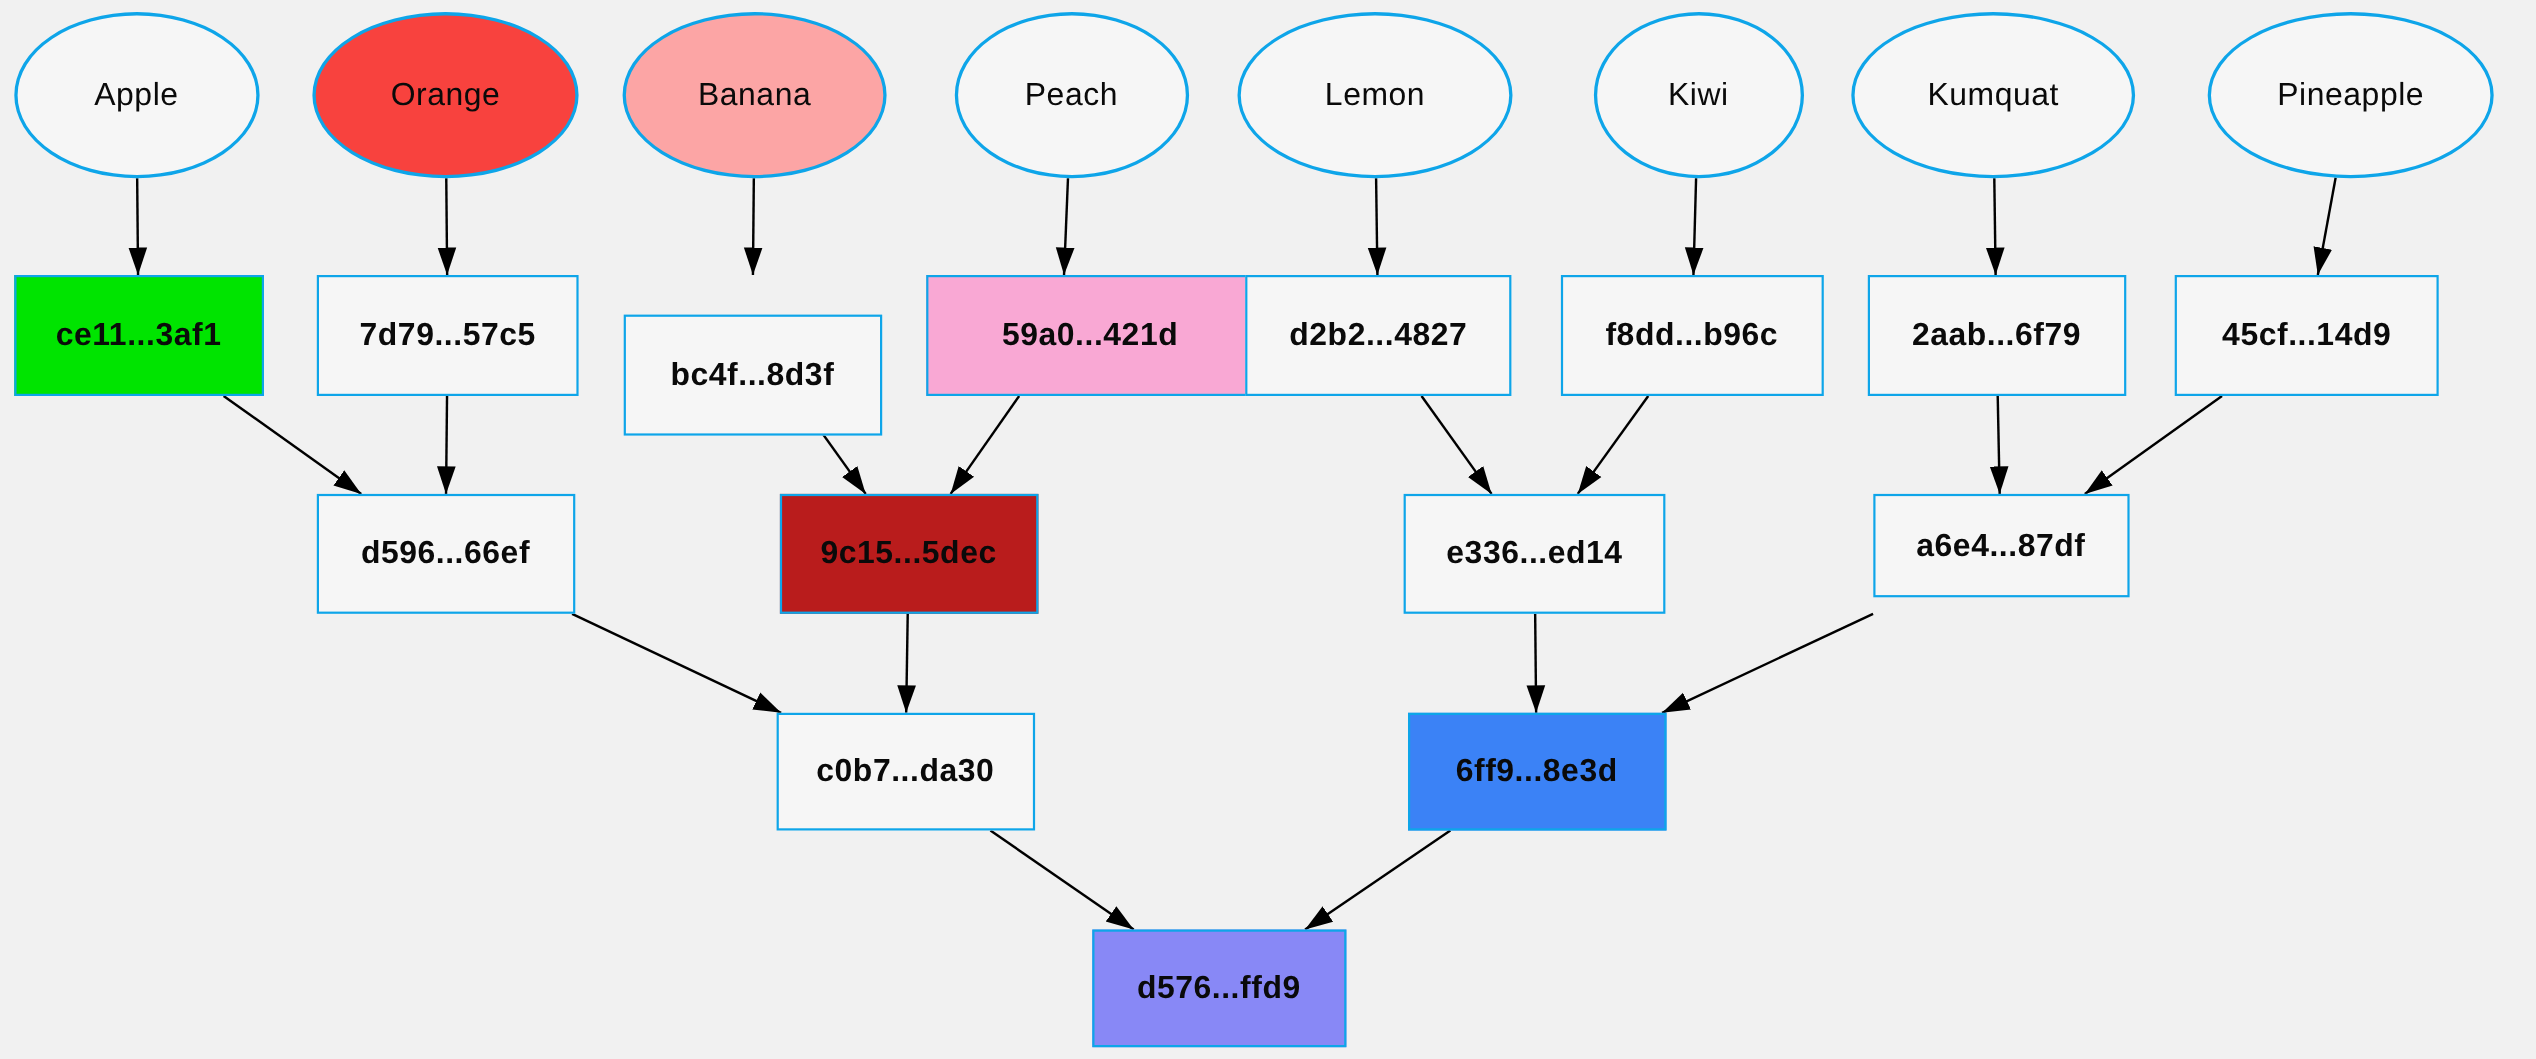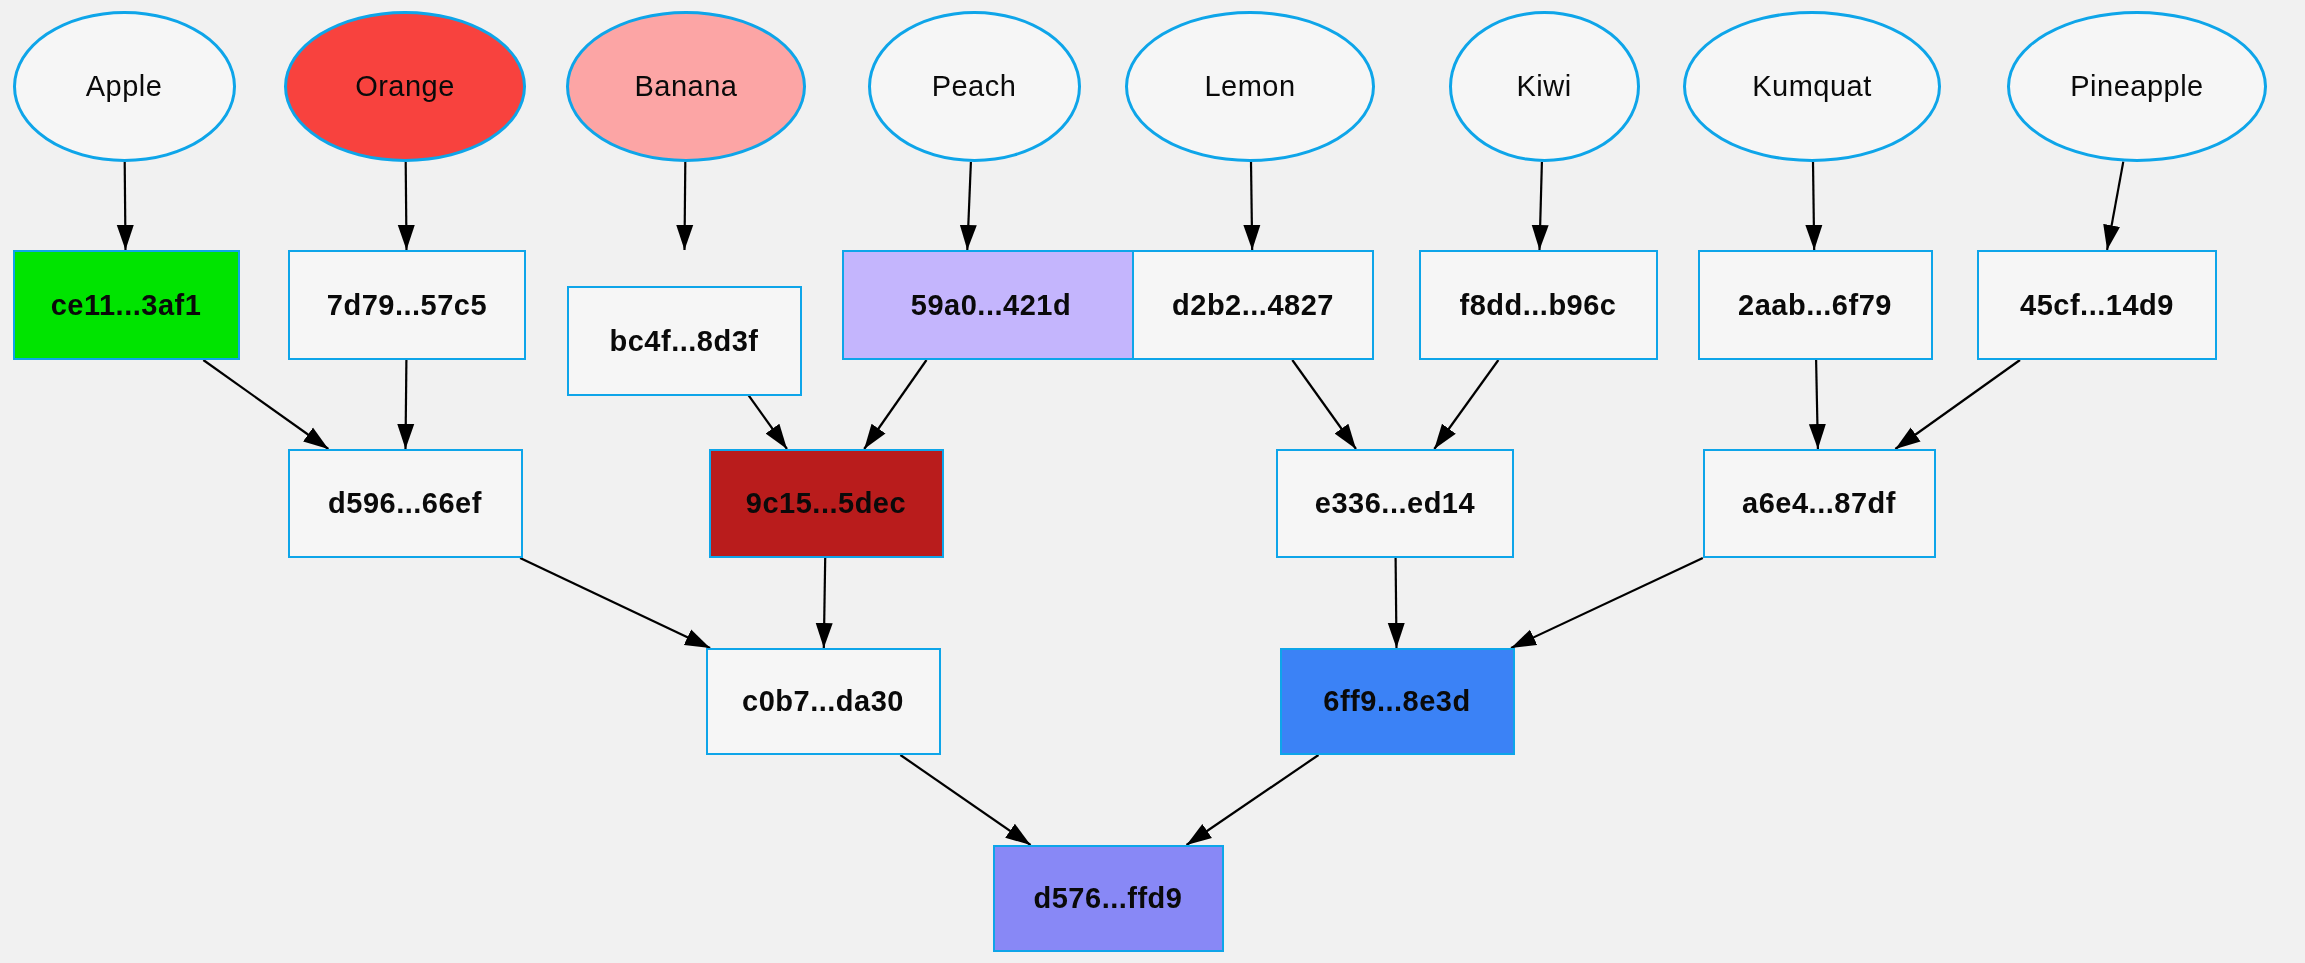--- a/index.html
+++ b/index.html
@@ -108,21 +108,21 @@
       </div>
       <div class="node box" style="left: 12.5px; top: 250px; width: 227px; height: 110px; background: rgb(0, 228, 0);">
         <span>ce11...3af1</span>
       </div>
       <div class="node box" style="left: 288px; top: 250px; width: 238px; height: 110px; background: rgb(246, 246, 246);">
         <span>7d79...57c5</span>
       </div>
       <div class="node box" style="left: 566.5px; top: 250px; width: 235px; height: 110px; background: rgb(246, 246, 246); margin-top: 36px;">
         <span>bc4f...8d3f</span>
       </div>
-      <div class="node box" style="left: 842px; top: 250px; width: 298px; height: 110px; background: #c4b5fd;">
+      <div class="node box" style="left: 842px; top: 250px; width: 298px; height: 110px; background: #f9a8d4;">
         <span>59a0...421d</span>
       </div>
       <div class="node box" style="left: 1132px; top: 250px; width: 242px; height: 110px; background: rgb(246, 246, 246);">
         <span>d2b2...4827</span>
       </div>
       <div class="node box" style="left: 1418.5px; top: 250px; width: 239px; height: 110px; background: rgb(246, 246, 246);">
         <span>f8dd...b96c</span>
       </div>
       <div class="node box" style="left: 1697.5px; top: 250px; width: 235px; height: 110px; background: rgb(246, 246, 246);">
         <span>2aab...6f79</span>
@@ -132,21 +132,21 @@
       </div>
       <div class="node box" style="left: 287.5px; top: 449px; width: 235px; height: 109px; background: rgb(246, 246, 246);">
         <span>d596...66ef</span>
       </div>
       <div class="node box" style="left: 708.5px; top: 449px; width: 235px; height: 109px; background: #b91c1c;">
         <span>9c15...5dec</span>
       </div>
       <div class="node box" style="left: 1276px; top: 449px; width: 238px; height: 109px; background: rgb(246, 246, 246);">
         <span>e336...ed14</span>
       </div>
-      <div class="node box" style="left: 1702.5px; top: 449px; width: 233px; height: 109px; background: rgb(246, 246, 246);">
+      <div class="node box" style="left: 1702.5px; top: 449px; width: 233px; height: 94px; background: rgb(246, 246, 246);">
         <span>a6e4...87df</span>
       </div>
       <div class="node box" style="left: 705.5px; top: 648px; width: 235px; height: 107px; background: rgb(246, 246, 246);">
         <span>c0b7...da30</span>
       </div>
       <div class="node box" style="left: 1279.5px; top: 648px; width: 235px; height: 107px; background: #3b82f6;">
         <span>6ff9...8e3d</span>
       </div>
       <div class="node box" style="left: 992.5px; top: 845px; width: 231px; height: 107px; background: rgb(136, 136, 246);">
         <span>d576...ffd9</span>

